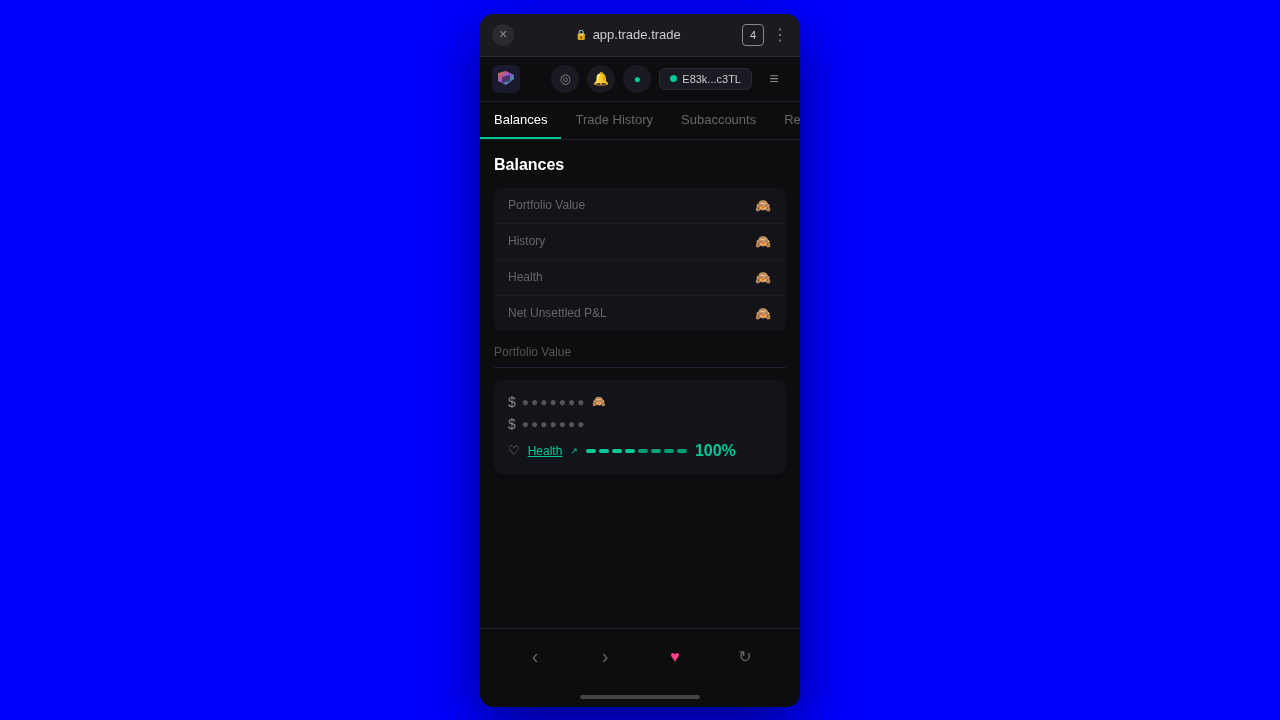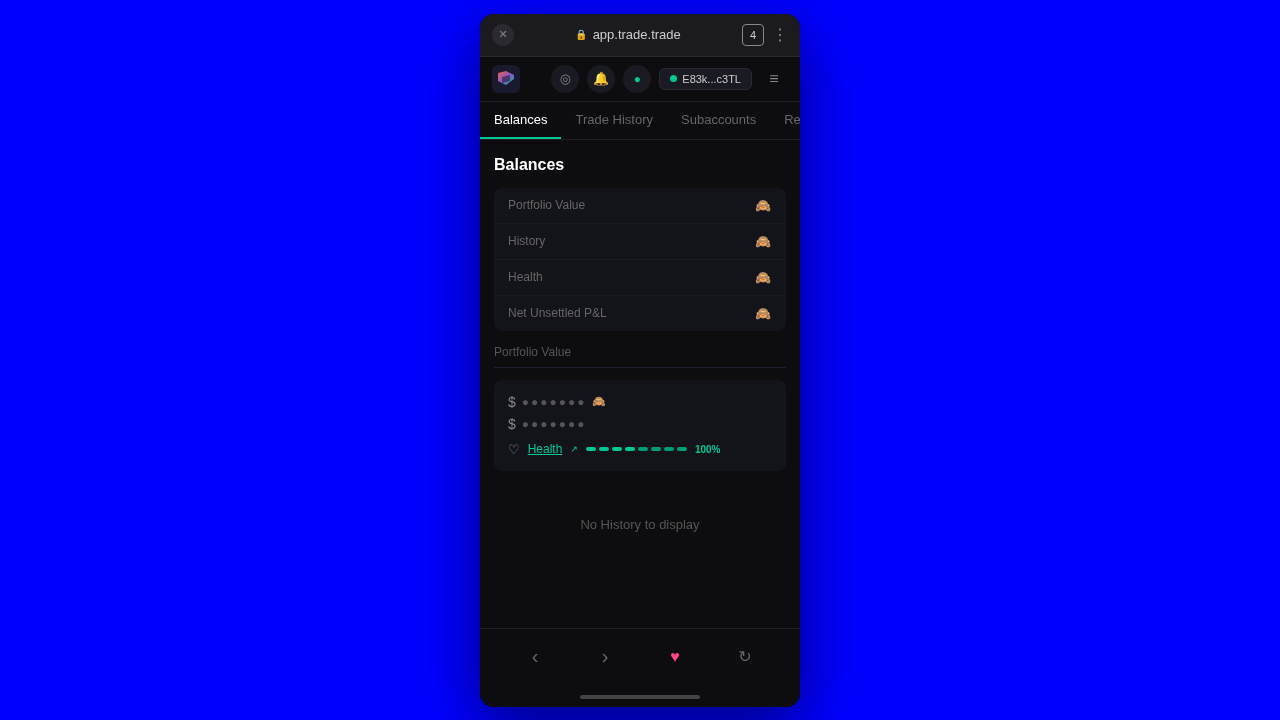--- a/index.html
+++ b/index.html
@@ -304,21 +304,21 @@
       width: 10px;
       height: 4px;
       border-radius: 2px;
     }
 
     .health-segment.green { background: #00c896; }
     .health-segment.green-dark { background: #009e76; }
 
     .health-pct {
       color: #00c896;
-      font-size: 10px;
+      font-size: 16px;
       font-weight: 600;
     }
 
     
     .no-history {
       text-align: center;
       color: #555;
       font-size: 13px;
       padding: 30px 0;
       margin-top: 16px;
@@ -498,21 +498,20 @@
             <div class="health-segment green-dark"></div>
             <div class="health-segment green-dark"></div>
             <div class="health-segment green-dark"></div>
             <div class="health-segment green-dark"></div>
           </div>
           <span class="health-pct">100%</span>
         </div>
       </div>
     </div>
 
-    <div class="no-history">No History to display</div>
 
   </div>
 
   <div class="bottom-nav">
     <div class="bottom-nav-btn">
       <span style="font-size:20px;">‹</span>
     </div>
     <div class="bottom-nav-btn">
       <span style="font-size:20px;">›</span>
     </div>

